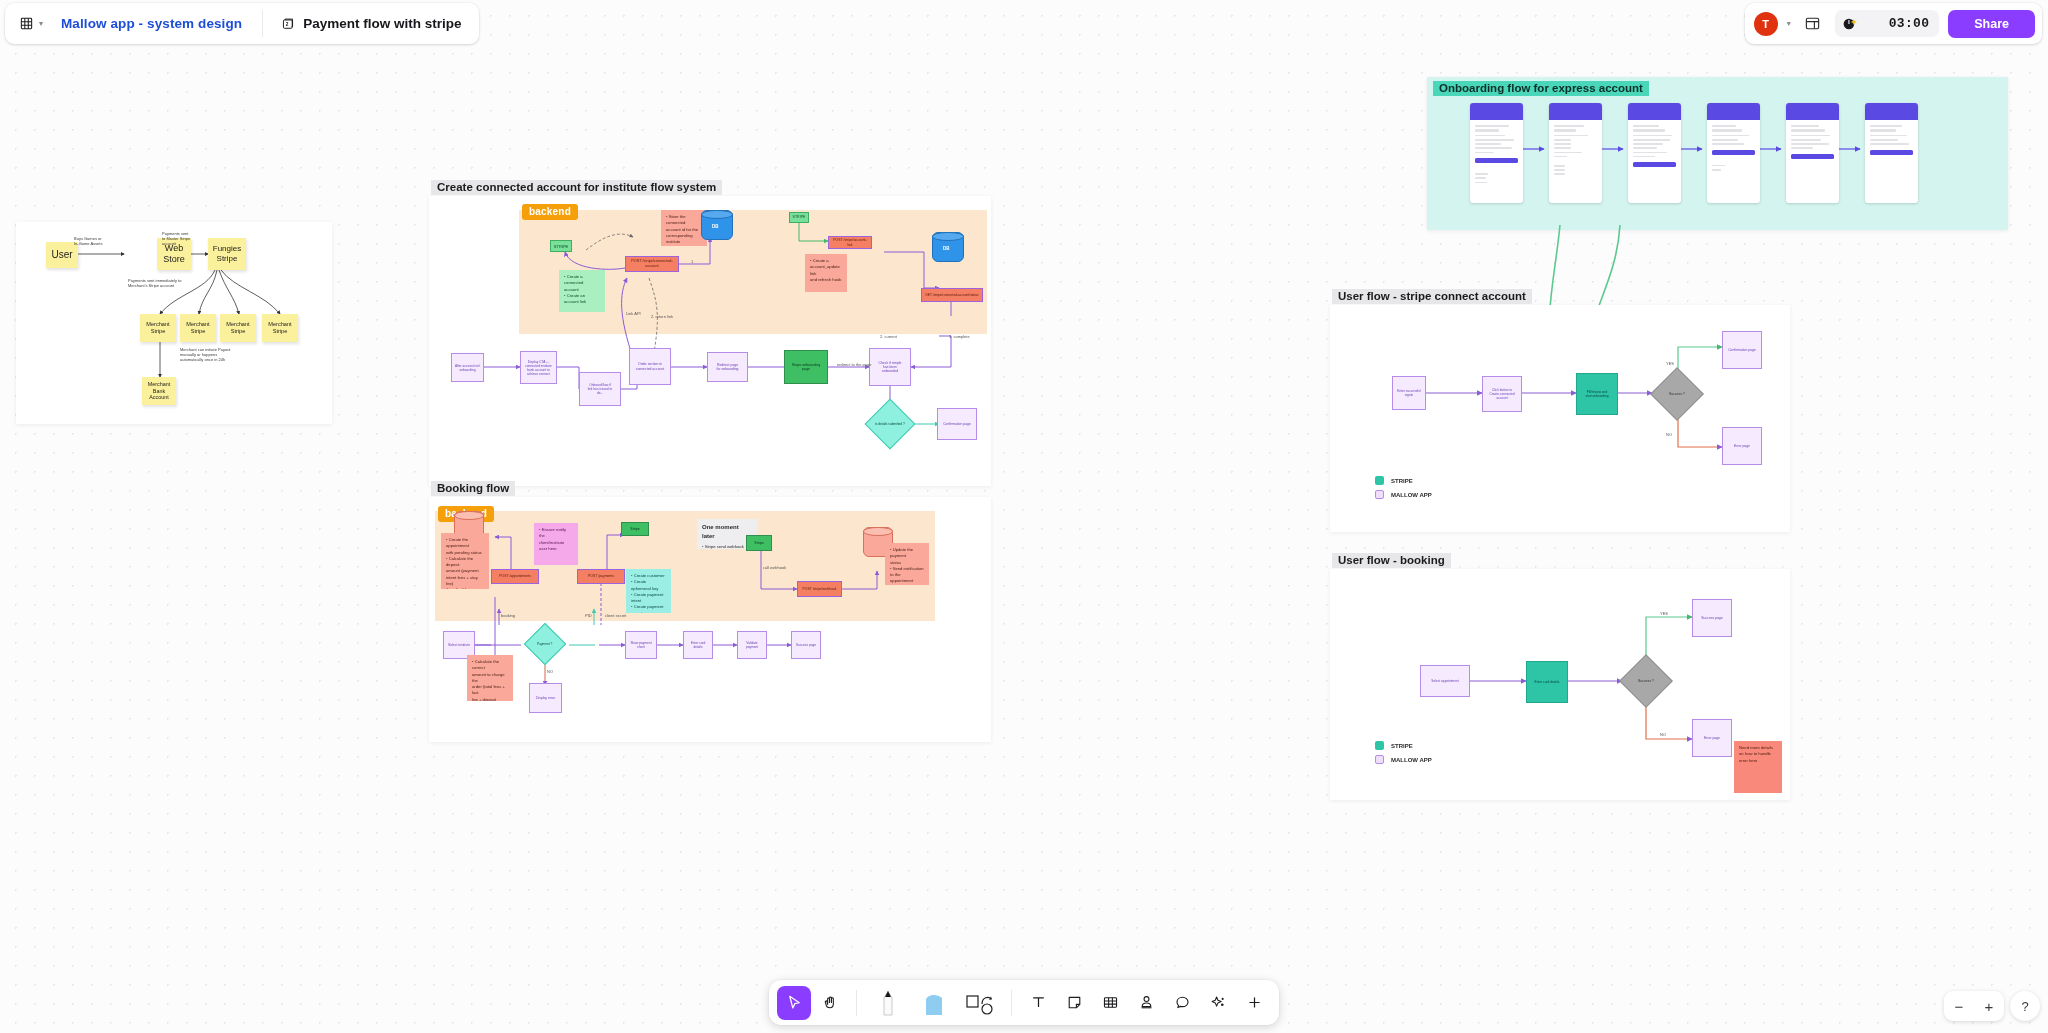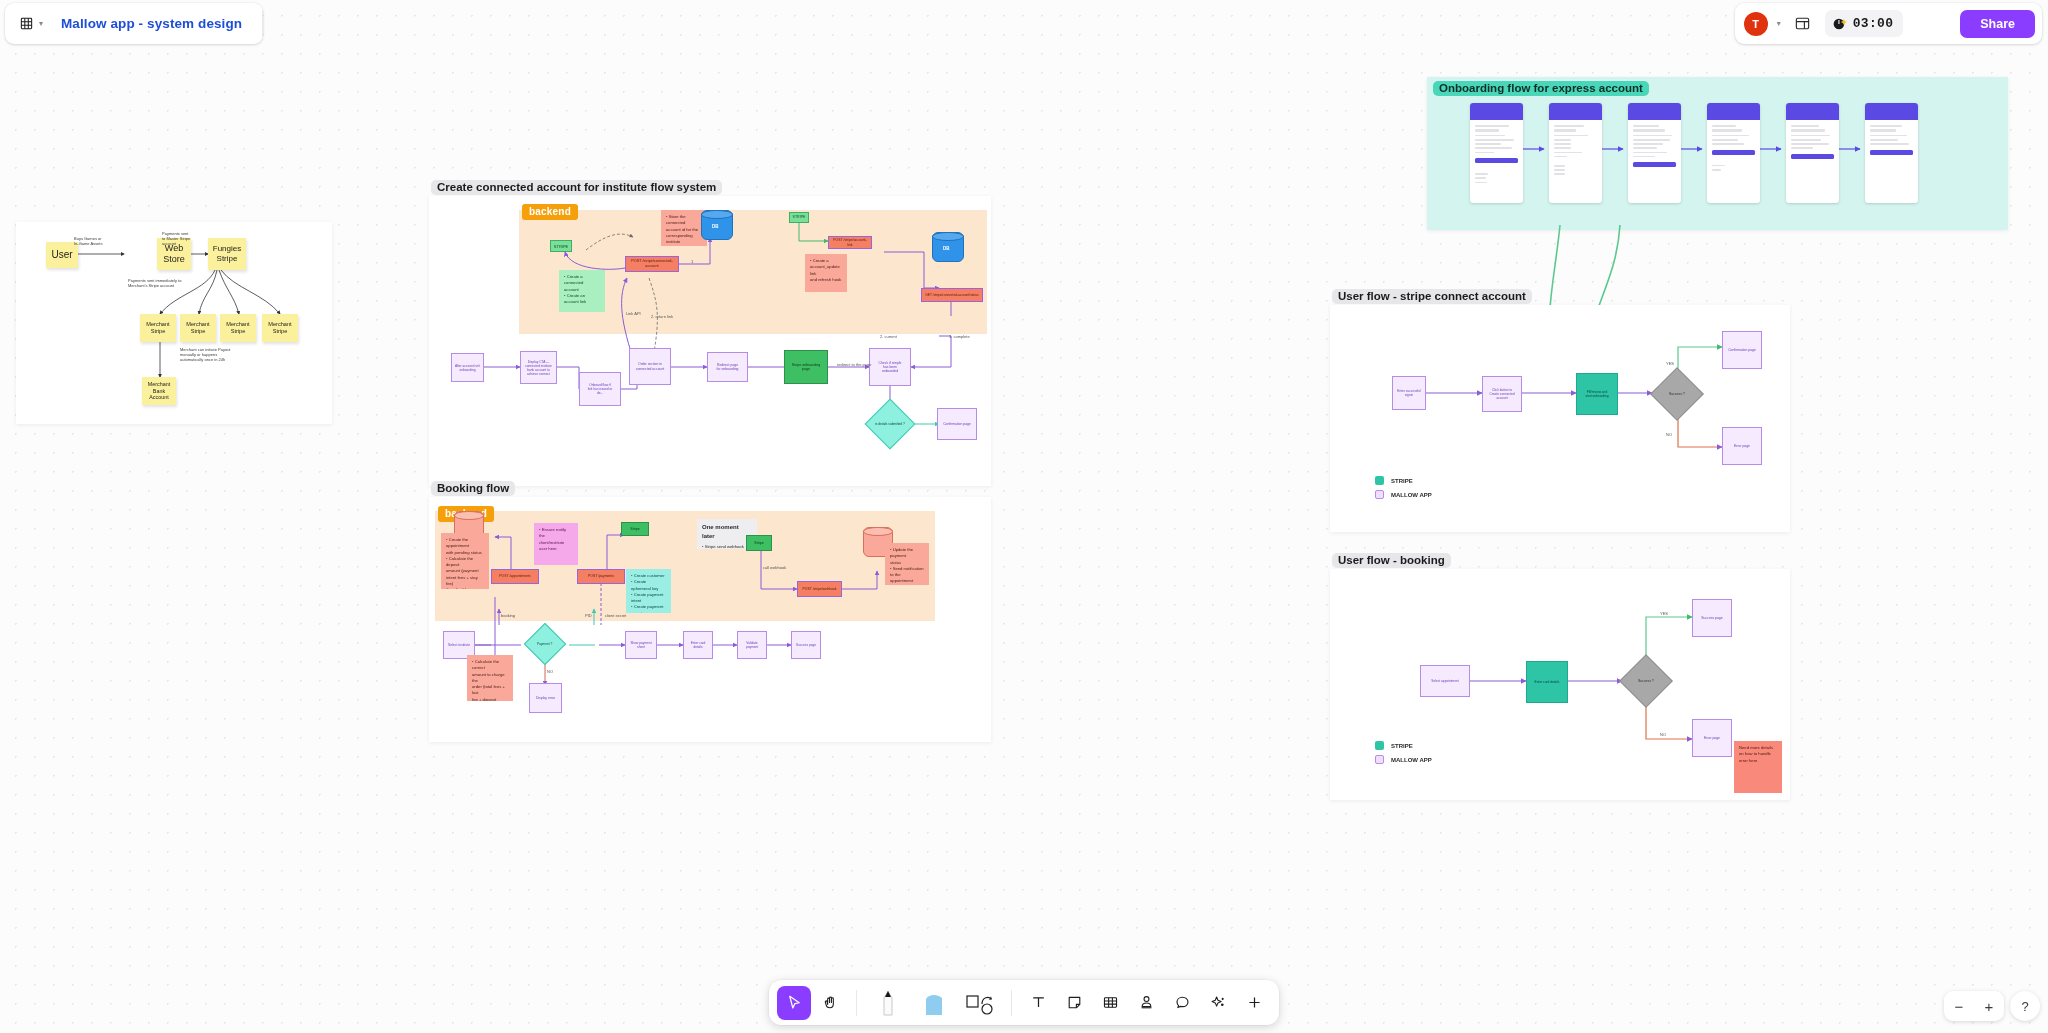--- a/index.html
+++ b/index.html
@@ -71,35 +71,35 @@
     display: flex; align-items: center; justify-content: center;
     cursor: pointer; color: #2b2b2e;
   }
   .timer {
     display: flex; align-items: center; gap: 5px;
     height: 27px; padding: 0 10px 0 6px;
     background: #f3f3f5; border-radius: 7px; cursor: pointer;
   }
   .timer-txt {
     font-family: "Liberation Mono", monospace;
-    font-size: 13px; font-weight: 700; color: #1a1a1c; letter-spacing: .3px;
+    font-size: 13px; font-weight: 700; color: #1a1a1c; letter-spacing: .3px; margin-left: 26px;
   }
   .share-btn {
-    height: 28px; padding: 0 20px; border: none; border-radius: 7px;
+    height: 28px; padding: 0 26px; border: none; border-radius: 7px;
     background: #8b3dff; color: #fff;
     font-family: "Liberation Sans", sans-serif;
-    font-size: 12.5px; font-weight: 700; cursor: pointer; margin-left: 48px;
+    font-size: 12.5px; font-weight: 700; cursor: pointer;
   }
 
   
   .frame { position: absolute; }
   .frame-title {
     position: absolute; left: 2px; top: -16px;
     font-size: 11.5px; font-weight: 700; color: #1b1b1d;
-    background: #e7e7e9; padding: 1px 6px 2px; border-radius: 5px;
+    background: #e7e7e9; padding: 1px 6px 2px; border-radius: 0;
     white-space: nowrap;
   }
   .frame-body {
     position: absolute; inset: 0;
     background: #fff;
     box-shadow: 0 1px 4px rgba(0,0,0,.07);
   }
 
   .badge-backend {
     position: absolute; font-size: 10px; font-weight: 700; color: #fff;
@@ -719,20 +719,30 @@
         <svg width="15" height="15" viewBox="0 0 16 16">
           <g fill="none" stroke="#1b1b1d" stroke-width="1.1">
             <rect x="2.5" y="2.5" width="11" height="11" rx="1"></rect>
             <path d="M2.5 6.2h11M2.5 9.9h11M6.2 2.5v11M9.9 2.5v11"></path>
           </g>
         </svg>
         <span class="chev">▾</span>
       </div>
       <div class="tb-title">Mallow app - system design</div>
       <div class="tb-sep"></div>
+      <div class="tb-tab">
+        <svg width="14" height="14" viewBox="0 0 16 16">
+          <g fill="none" stroke="#1b1b1d" stroke-width="1.1">
+            <rect x="2.8" y="3.4" width="10" height="9.5" rx="1.2"></rect>
+            <path d="M4.6 3.4V2.4h8.6v8.6h-1"></path>
+          </g>
+          <text x="5.4" y="10.4" font-size="5.4" fill="#1b1b1d" font-family="'Liberation Sans',sans-serif">2</text>
+        </svg>
+        <span>Payment flow with stripe</span>
+      </div>
     </div>
 
     <div class="tb-right">
       <div class="avatar">T</div>
       <span class="chev">▾</span>
       <div class="icon-btn">
         <svg width="17" height="17" viewBox="0 0 18 18">
           <g fill="none" stroke="#2b2b2e" stroke-width="1.2">
             <rect x="2.5" y="3.5" width="13" height="11" rx="1.4"></rect>
             <path d="M2.5 7h13M11 7v7.5"></path>

